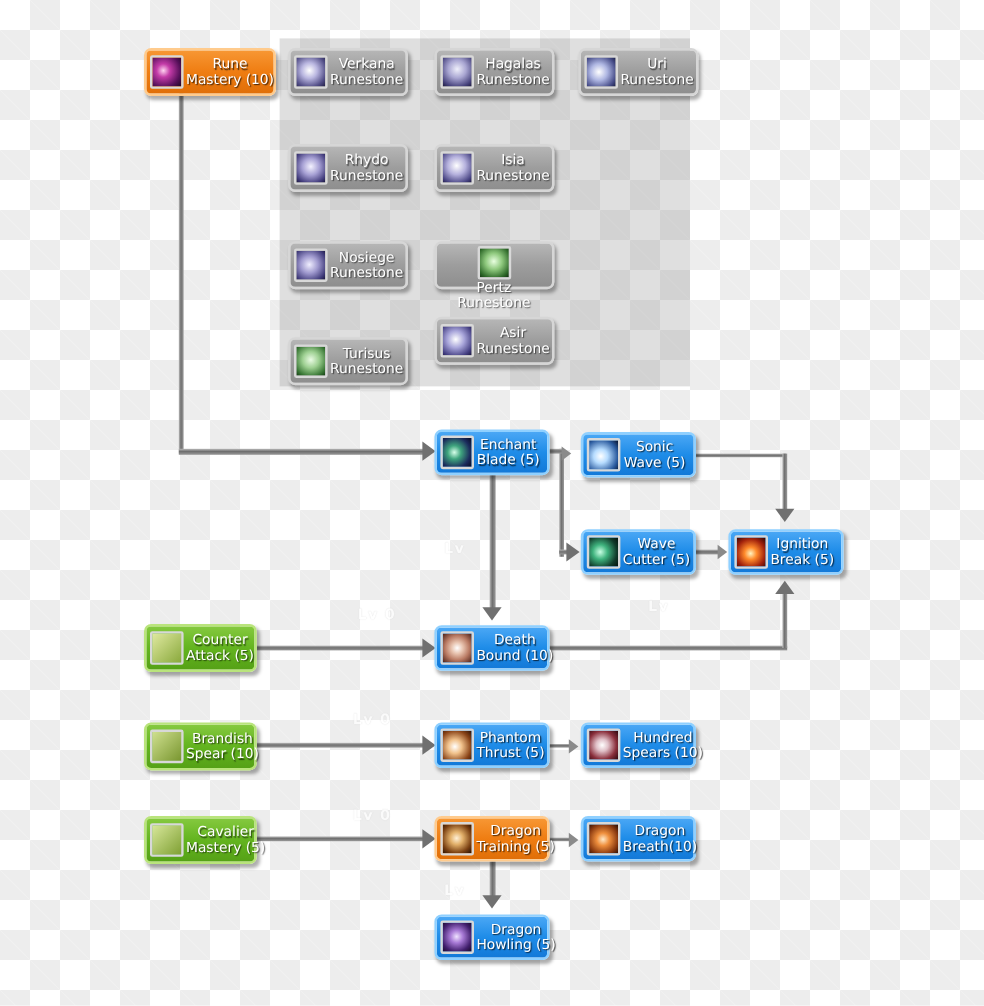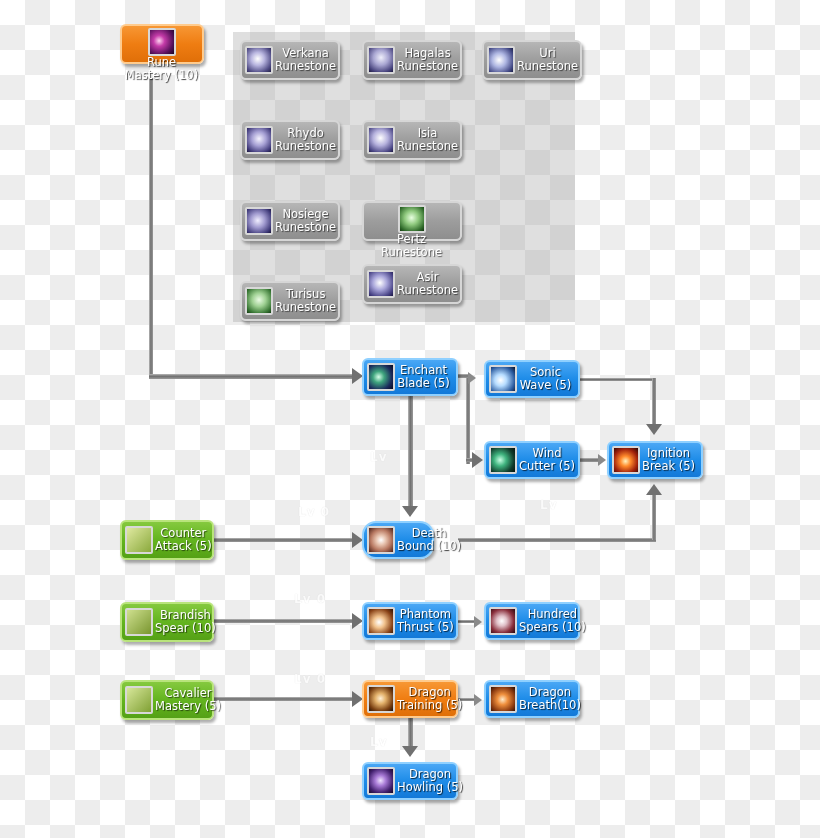--- a/index.html
+++ b/index.html
@@ -173,21 +173,21 @@
       <div class="lv" style="left: 562px; top: 360px;">Lv</div>
       <div class="lv" style="left: 370px; top: 450px;">Lv</div>
       <div class="lv" style="left: 298px; top: 505px;">Lv 0</div>
       <div class="lv" style="left: 540px; top: 498px;">Lv</div>
       <div class="lv" style="left: 294px; top: 592px;">Lv 0</div>
       <div class="lv" style="left: 294px; top: 672px;">Lv 0</div>
       <div class="lv" style="left: 370px; top: 735px;">Lv</div>
     </div>
 
   <div id="node-layer">
-      <div class="node orange" style="left: 120px; top: 24px; width: 84px; height: 40px; flex-direction: column;">
+      <div class="node orange" style="left: 120px; top: 40px; width: 110px; height: 40px;">
         <div class="ico ic-rune"></div>
         <div class="lbl"><span>Rune</span><span class="l2">Mastery (10)</span></div>
       </div>
       <div class="node grey" style="left: 240px; top: 40px; width: 100px; height: 40px;">
         <div class="ico ic-verkana"></div>
         <div class="lbl"><span>Verkana</span><span class="l2">Runestone</span></div>
       </div>
       <div class="node grey" style="left: 362px; top: 40px; width: 100px; height: 40px;">
         <div class="ico ic-hagalas"></div>
         <div class="lbl"><span>Hagalas</span><span class="l2">Runestone</span></div>
@@ -223,31 +223,31 @@
       <div class="node blue" style="left: 362px; top: 358px; width: 96px; height: 38px;">
         <div class="ico ic-enchant"></div>
         <div class="lbl"><span>Enchant</span><span class="l2">Blade (5)</span></div>
       </div>
       <div class="node blue" style="left: 484px; top: 360px; width: 96px; height: 38px;">
         <div class="ico ic-sonic"></div>
         <div class="lbl"><span>Sonic</span><span class="l2">Wave (5)</span></div>
       </div>
       <div class="node blue" style="left: 484px; top: 441px; width: 96px; height: 38px;">
         <div class="ico ic-wind"></div>
-        <div class="lbl"><span>Wind</span><span class="l2">Cutter (5)</span></div>
+        <div class="lbl"><span>Wave</span><span class="l2">Cutter (5)</span></div>
       </div>
       <div class="node blue" style="left: 607px; top: 441px; width: 96px; height: 38px;">
         <div class="ico ic-ignition"></div>
         <div class="lbl"><span>Ignition</span><span class="l2">Break (5)</span></div>
       </div>
       <div class="node green" style="left: 120px; top: 520px; width: 94px; height: 40px;">
         <div class="ico ic-counter"></div>
         <div class="lbl"><span>Counter</span><span class="l2">Attack (5)</span></div>
       </div>
-      <div class="node blue" style="left: 362px; top: 521px; width: 72px; height: 38px; border-radius: 14px;">
+      <div class="node blue" style="left: 362px; top: 521px; width: 96px; height: 38px;">
         <div class="ico ic-death"></div>
         <div class="lbl"><span>Death</span><span class="l2">Bound (10)</span></div>
       </div>
       <div class="node green" style="left: 120px; top: 602px; width: 94px; height: 40px;">
         <div class="ico ic-brandish"></div>
         <div class="lbl"><span>Brandish</span><span class="l2">Spear (10)</span></div>
       </div>
       <div class="node blue" style="left: 362px; top: 602px; width: 96px; height: 38px;">
         <div class="ico ic-phantom"></div>
         <div class="lbl"><span>Phantom</span><span class="l2">Thrust (5)</span></div>

